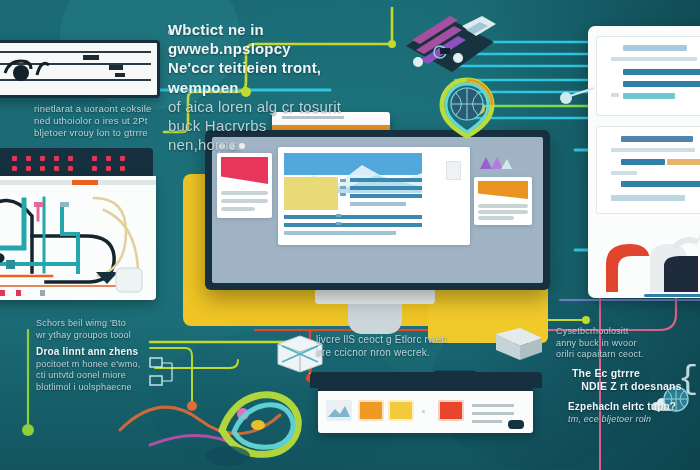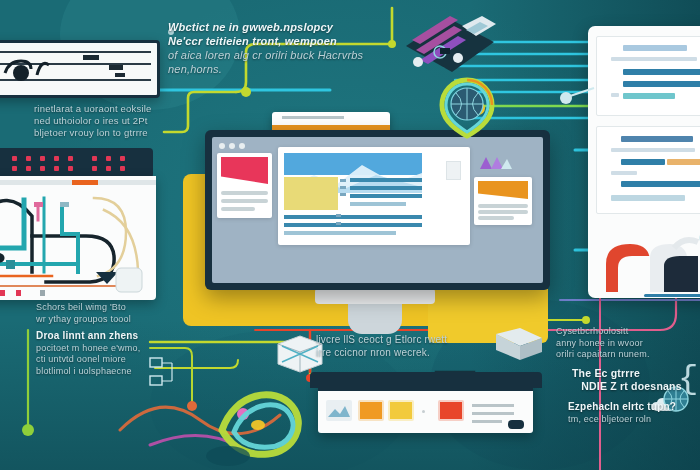--- a/index.html
+++ b/index.html
@@ -401,52 +401,52 @@
     <div style="position:absolute;left:154px;top:34px;width:42px;height:3px;background:#b9c4c8;"></div>
     <div style="position:absolute;left:154px;top:42px;width:30px;height:3px;background:#b9c4c8;"></div>
     <svg width="18" height="12" style="position:absolute;left:190px;top:40px;">
       <rect x="0" y="2" width="16" height="9" rx="4" fill="#17303f"></rect>
     </svg>
   </div>
 
   <div style="position:absolute;left:310px;top:372px;width:232px;height:16px;background:#17303f;
               border-radius:4px 4px 0 0;"></div>
 
-  <div class="txt" style="left:168px;top:20px;width:210px;font-size:11px;font-style:italic;">
+  <div class="txt" style="left:168px;top:20px;width:210px;font-size:15px;">
     <span class="hd">Wbctict ne in gwweb.npslopcy</span>
     <span class="hd">Ne'ccr teitieien tront, wempoen</span>
-    <span class="bd">of aica loren alg cr orilri buck Hacrvrbs</span>
+    <span class="bd">of aica loren alg cr tosurit buck Hacrvrbs</span>
     <span class="bd">nen,horns.</span>
   </div>
 
   <div class="txt" style="left:34px;top:103px;width:150px;font-size:9.5px;">
     <span class="bd">rinetlarat a uoraont eoksile</span>
     <span class="bd">ned uthoiolor o ires ut 2Pt</span>
     <span class="bd">bljetoer vrouy lon to gtrrre</span>
   </div>
 
-  <div class="txt" style="left:36px;top:302px;width:130px;font-size:9px;">
+  <div class="txt" style="left:36px;top:318px;width:130px;font-size:9px;">
     <span class="bd">Schors beil wimg 'Bto</span>
     <span class="bd">wr ythay groupos toool</span>
     <span class="hd" style="margin-top:5px;font-size:10px;">Droa linnt ann zhens</span>
     <span class="bd">pocitoet m honee e'wmo,</span>
     <span class="bd">cti untvtd oonel miore</span>
     <span class="bd">blotlimol i uolsphaecne</span>
   </div>
 
   <div class="txt" style="left:316px;top:334px;width:200px;font-size:10px;">
     <span class="bd">livcre llS ceoct g Etlorc rwett</span>
     <span class="bd">irre ccicnor nron wecrek.</span>
   </div>
 
   <div class="txt" style="left:556px;top:326px;width:145px;font-size:9px;">
     <span class="bd">Cysetbcrhoolositt</span>
-    <span class="bd">anny honee in wvoor</span>
-    <span class="bd">orilri capaitarn nunem.</span>
+    <span class="bd">anny buck in wvoor</span>
+    <span class="bd">orilri capaitarn ceoct.</span>
     <span class="hd" style="margin-top:6px;font-size:10.5px;margin-left:16px;">The Ec gtrrre</span>
     <span class="hd" style="font-size:10.5px;margin-left:6px;text-align:center;">NDIE Z rt doesnans</span>
     <span class="hd" style="margin-top:8px;font-size:10px;margin-left:12px;">Ezpehacln elrtc tupn?</span>
-    <span class="bd" style="margin-left:12px;">tm, ece bljetoer roln</span>
+    <span class="bd" style="margin-left:12px;font-style:italic;">tm, ece bljetoer roln</span>
   </div>
 
   <span class="hidden-text">Web Development &amp; Network Infrastructure Illustration</span>
   <span class="hidden-text">flat vector infographic</span>
 </div>
 
 </body></html>

